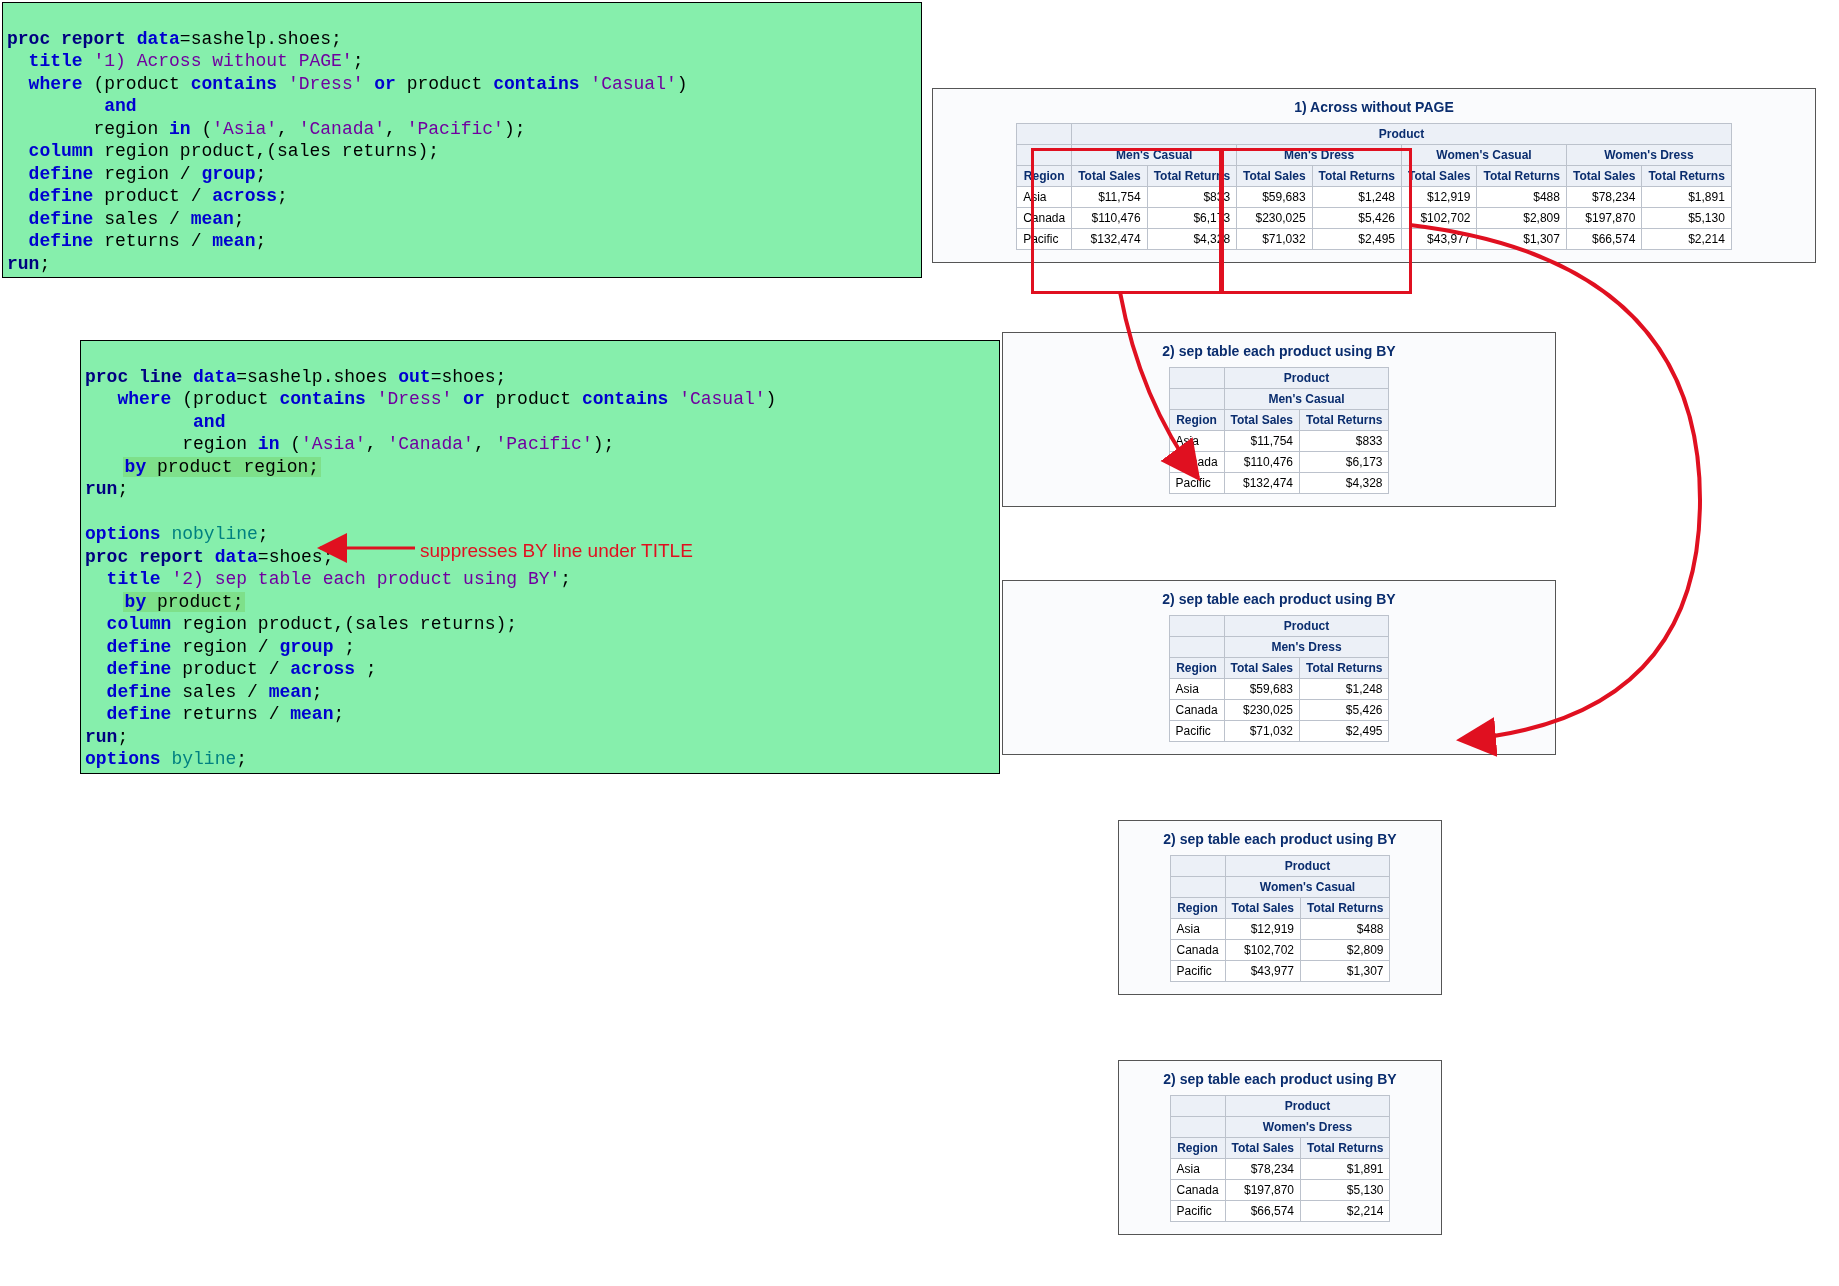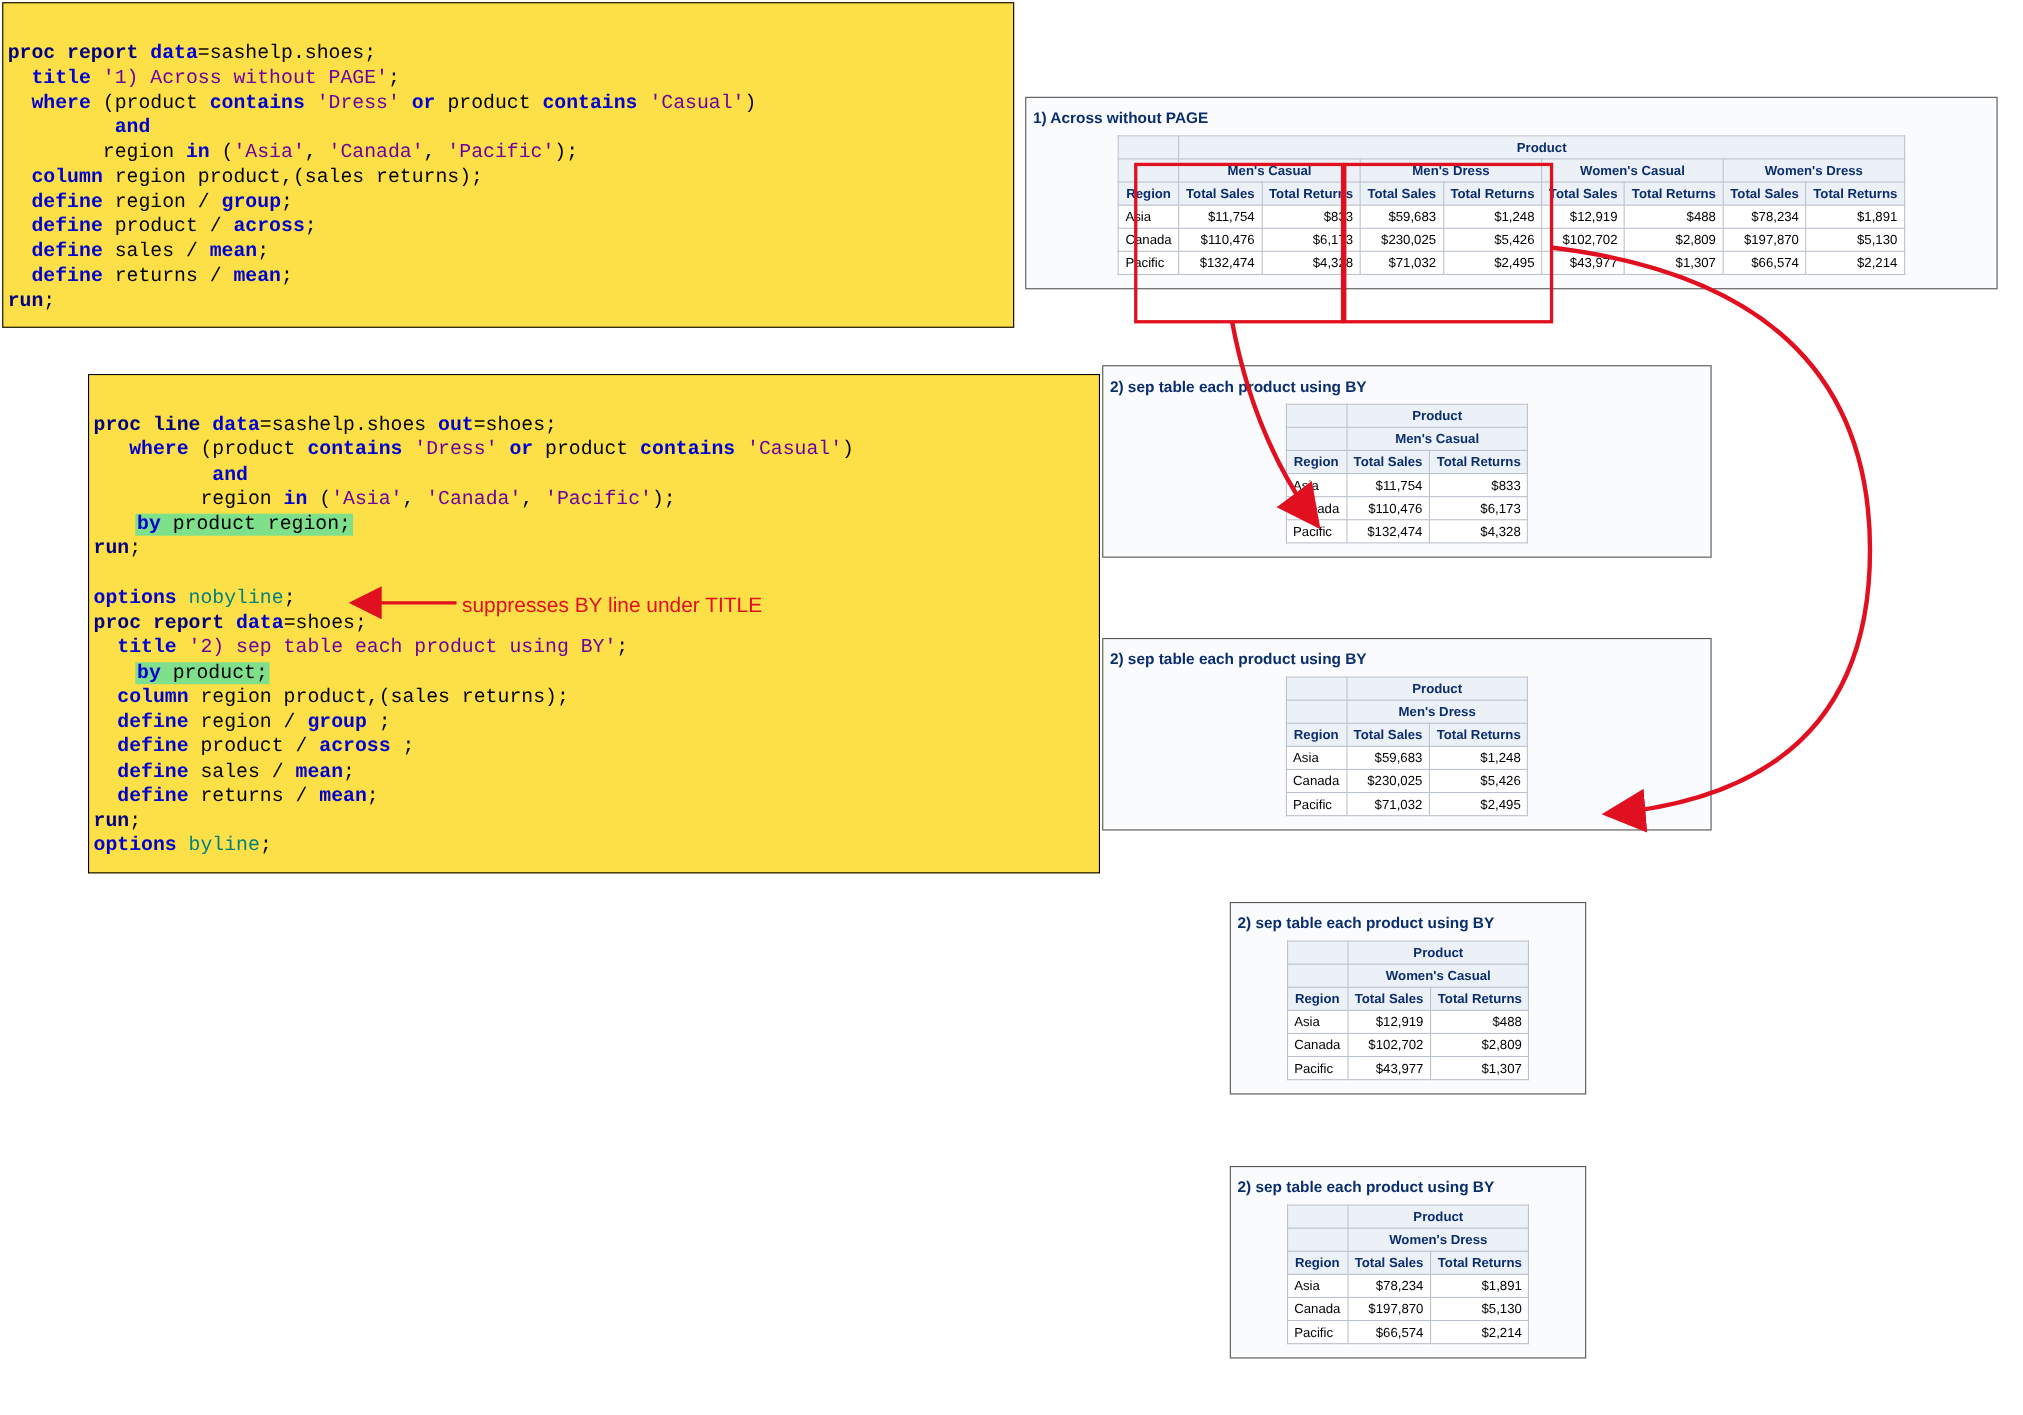--- a/index.html
+++ b/index.html
@@ -8,40 +8,41 @@
     font-family: Arial, sans-serif;
     font-size: 13px;
     background: #fff;
     width: 1839px;
     height: 1286px;
     position: relative;
   }
   .code-box {
     position: absolute;
     border: 1px solid #000;
-    background: #fde047;
+    background: #86efac;
     font-family: "Courier New", monospace;
     font-size: 18px;
     line-height: 1.25;
-    padding: 12px 4px;
+    padding: 2px 4px;
     white-space: pre;
   }
   .kw-blue { color: #0000d0; font-weight: bold; }
   .kw-nav { color: #000080; font-weight: bold; }
   .kw-str { color: #7000a0; }
   .kw-opt { color: #008080; }
   .hl-green { background: #7ee08a; padding: 0 2px; margin-left: 16px; }
   
   .output-box {
     position: absolute;
     border: 1px solid #555;
     background: #fafbfd;
     padding: 8px 6px 12px 6px;
   }
   .out-title {
+    text-align: center;
     color: #0a2d6e;
     font-weight: bold;
     font-size: 14px;
     margin: 2px 0 8px 0;
   }
   table.sas {
     border-collapse: collapse;
     margin: 0 auto;
     background: #fff;
     font-size: 12px;

